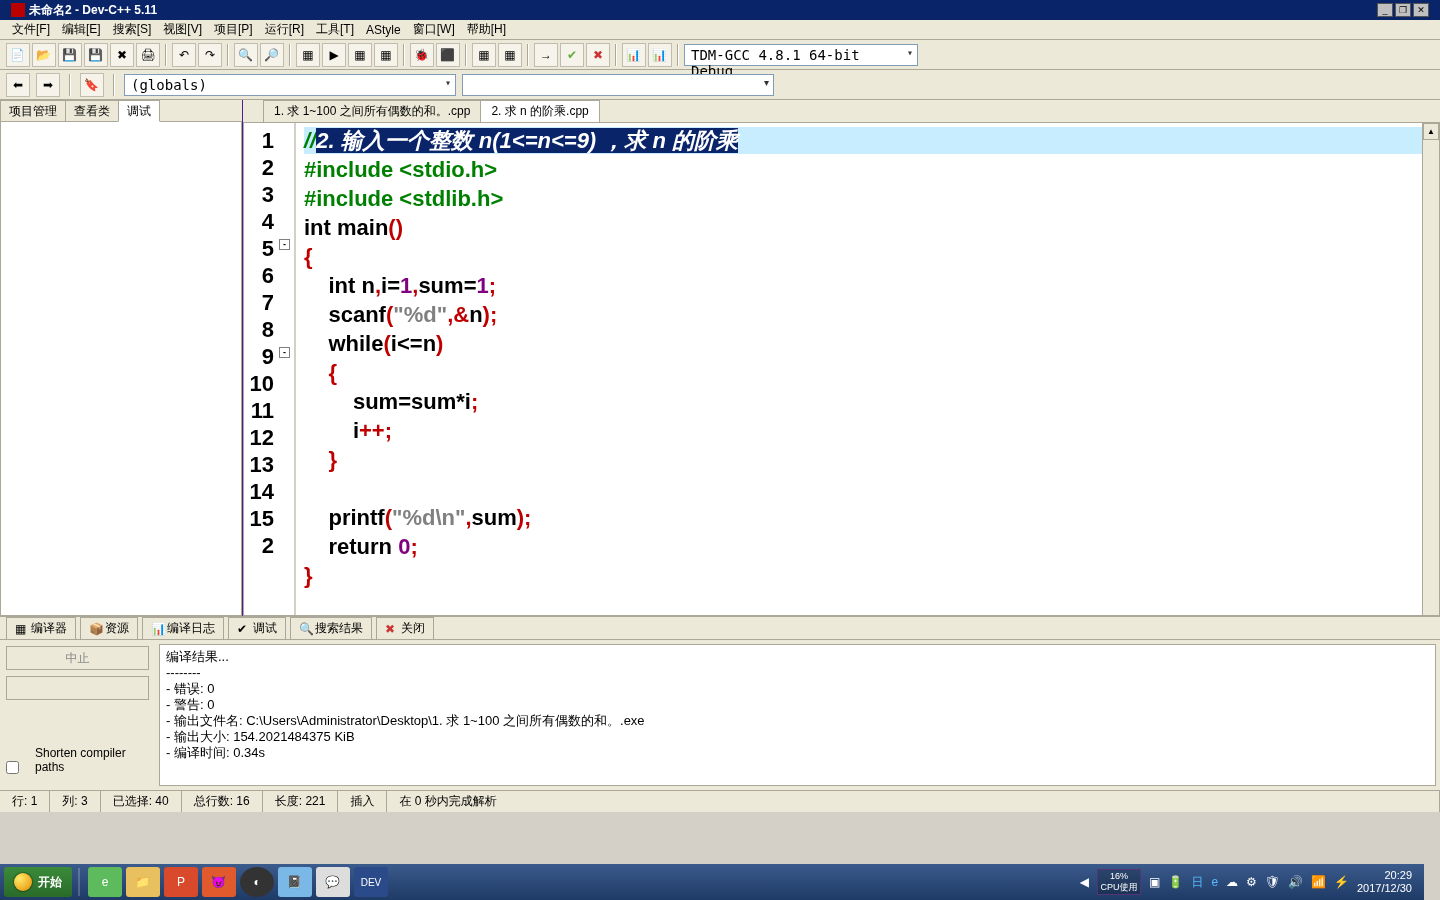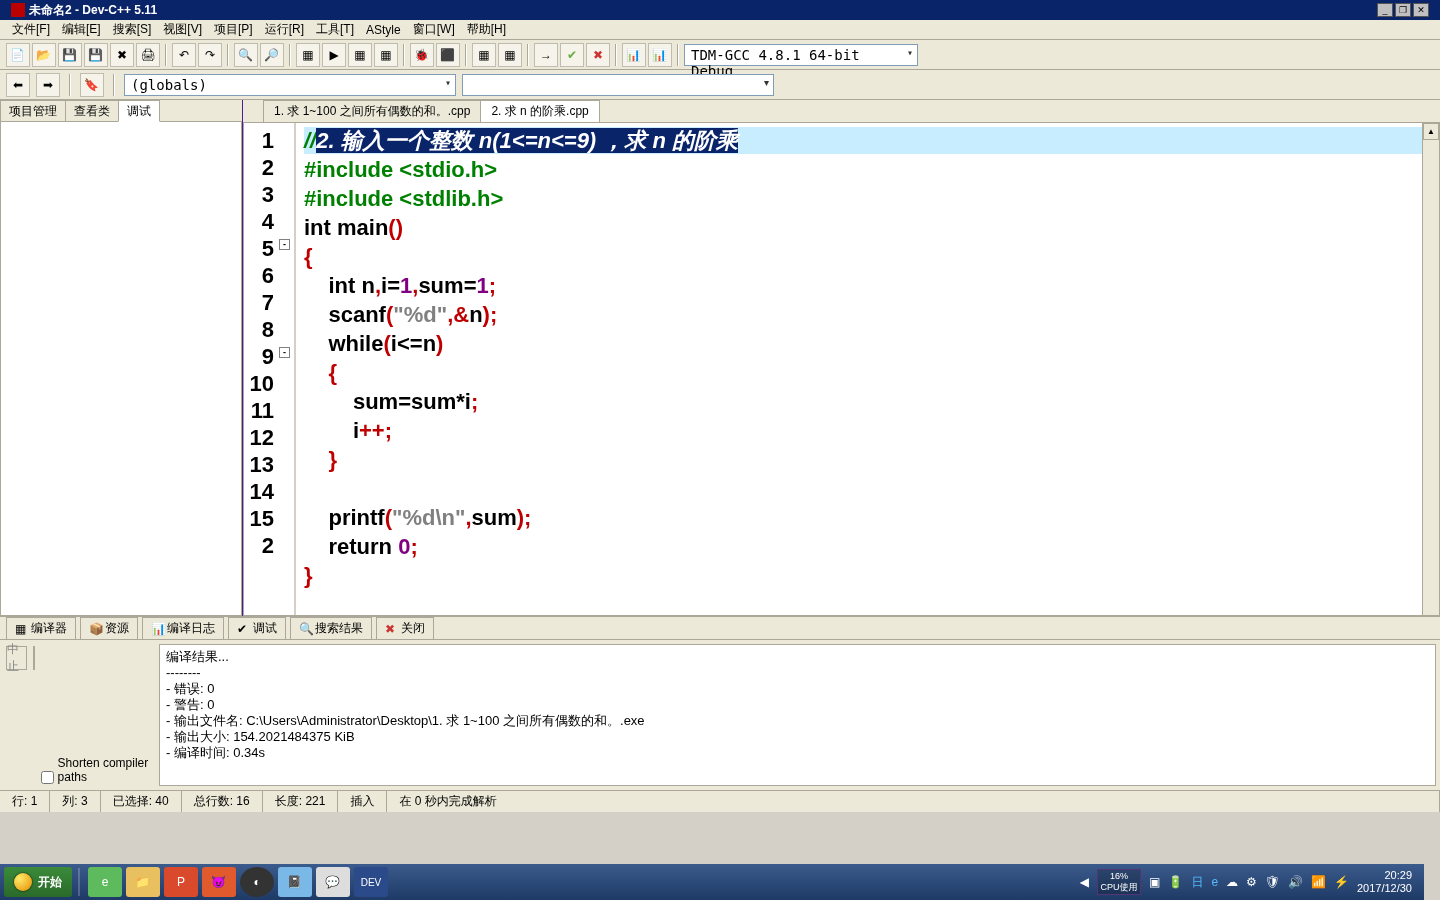--- a/index.html
+++ b/index.html
@@ -53,23 +53,23 @@
 .c-str { color:#808080; }
 .c-num { color:#800080; }
 .c-punc { color:#c00000; font-weight:bold; }
 
 
 .bottom-tabs { height:24px; background:#ece9d8; display:flex; align-items:center; padding:0 6px; gap:4px; border-top:1px solid #aca899; border-bottom:1px solid #aca899; }
 .btab { padding:2px 8px; font-size:12px; border:1px solid #aca899; background:#ece9d8; display:flex; gap:4px; align-items:center; }
 .btab .bicon { width:12px; height:12px; display:inline-block; }
 
 .log-area { height:150px; display:flex; background:#ece9d8; }
-.log-left { width:155px; padding:6px; display:flex; gap:6px; font-size:12px; }
+.log-left { width:155px; padding:6px; display:flex; flex-direction:column; gap:6px; font-size:12px; }
 .log-left .btn { height:24px; background:#ece9d8; border:1px solid #aca899; display:flex; align-items:center; justify-content:center; color:#888; }
-.log-left .chk-row { display:flex; align-items:flex-end; gap:4px; margin-top:40px; }
+.log-left .chk-row { display:flex; align-items:flex-end; gap:16px; margin-top:40px; }
 .log-right { flex:1; background:#fff; border:1px solid #aca899; margin:4px; padding:4px 6px; font-family:"Consolas","SimSun",monospace; font-size:13px; line-height:16px; white-space:pre; overflow:auto; position:relative; }
 
 
 .statusbar { height:22px; background:#ece9d8; display:flex; align-items:center; font-size:12px; border-top:1px solid #aca899;justify-content:space-between; }
 .statusbar .cell { padding:2px 12px; border-right:1px solid #aca899; }
 
 
 .taskbar { position:absolute; bottom:0; left:0; right:16px; height:36px; background:linear-gradient(#3b5b8c,#1e3a66); display:flex; align-items:center; padding:0 4px; color:#fff; font-size:12px; }
 .start-btn { height:30px; padding:0 10px; background:linear-gradient(#3a8b3a,#2a6a2a); border-radius:3px; display:flex; align-items:center; gap:6px; font-weight:bold; }
 .start-btn .orb { width:18px; height:18px; border-radius:50%; background:radial-gradient(circle at 30% 30%,#ffec6a,#e68a00); box-shadow:0 0 2px #000; }

